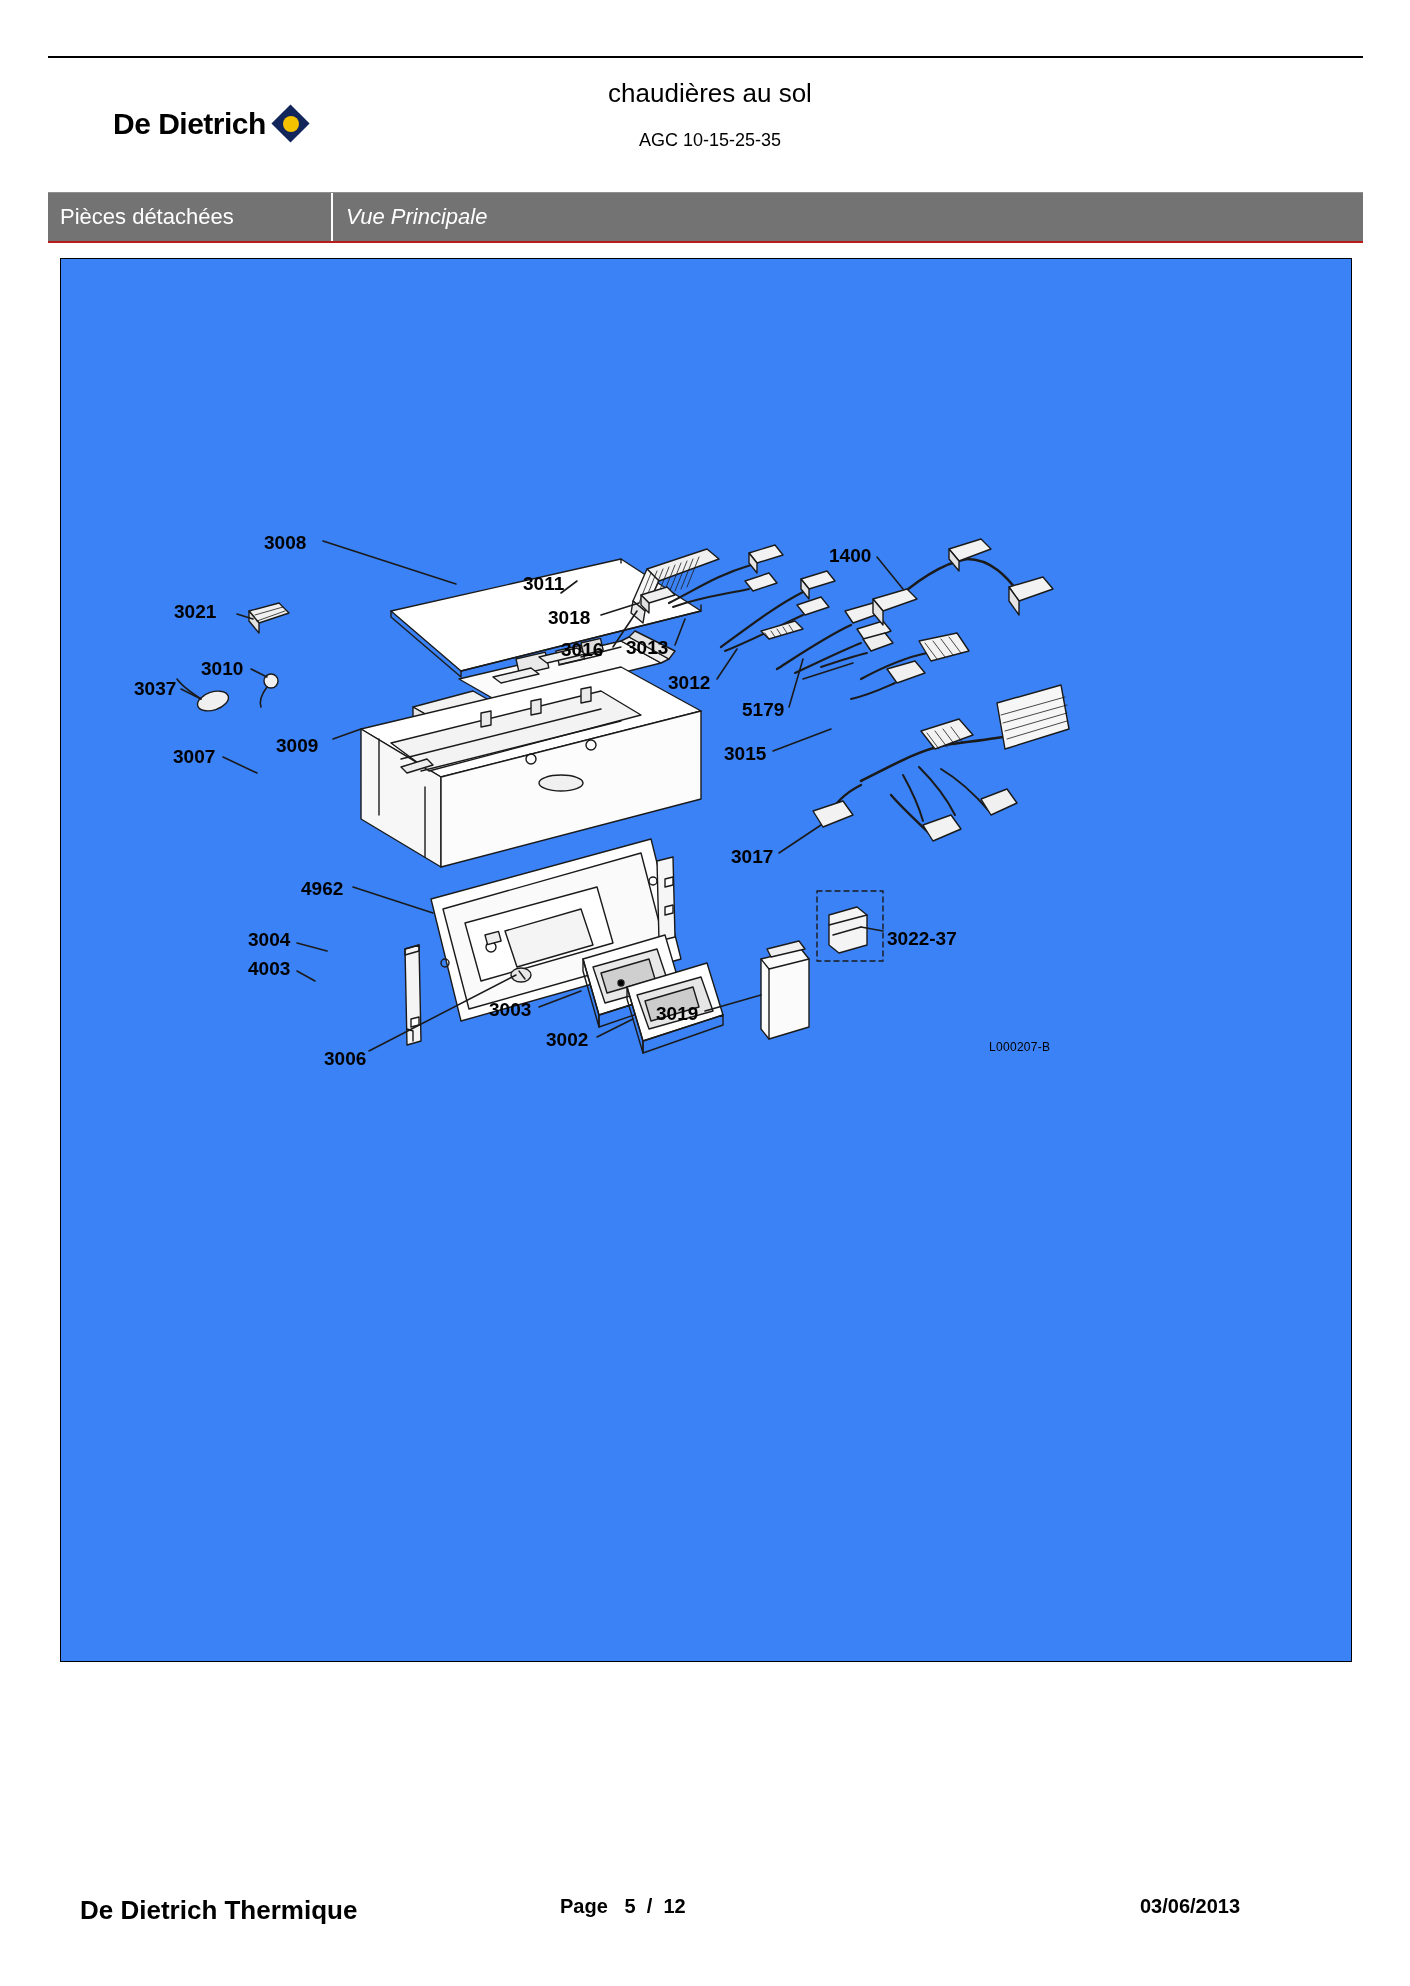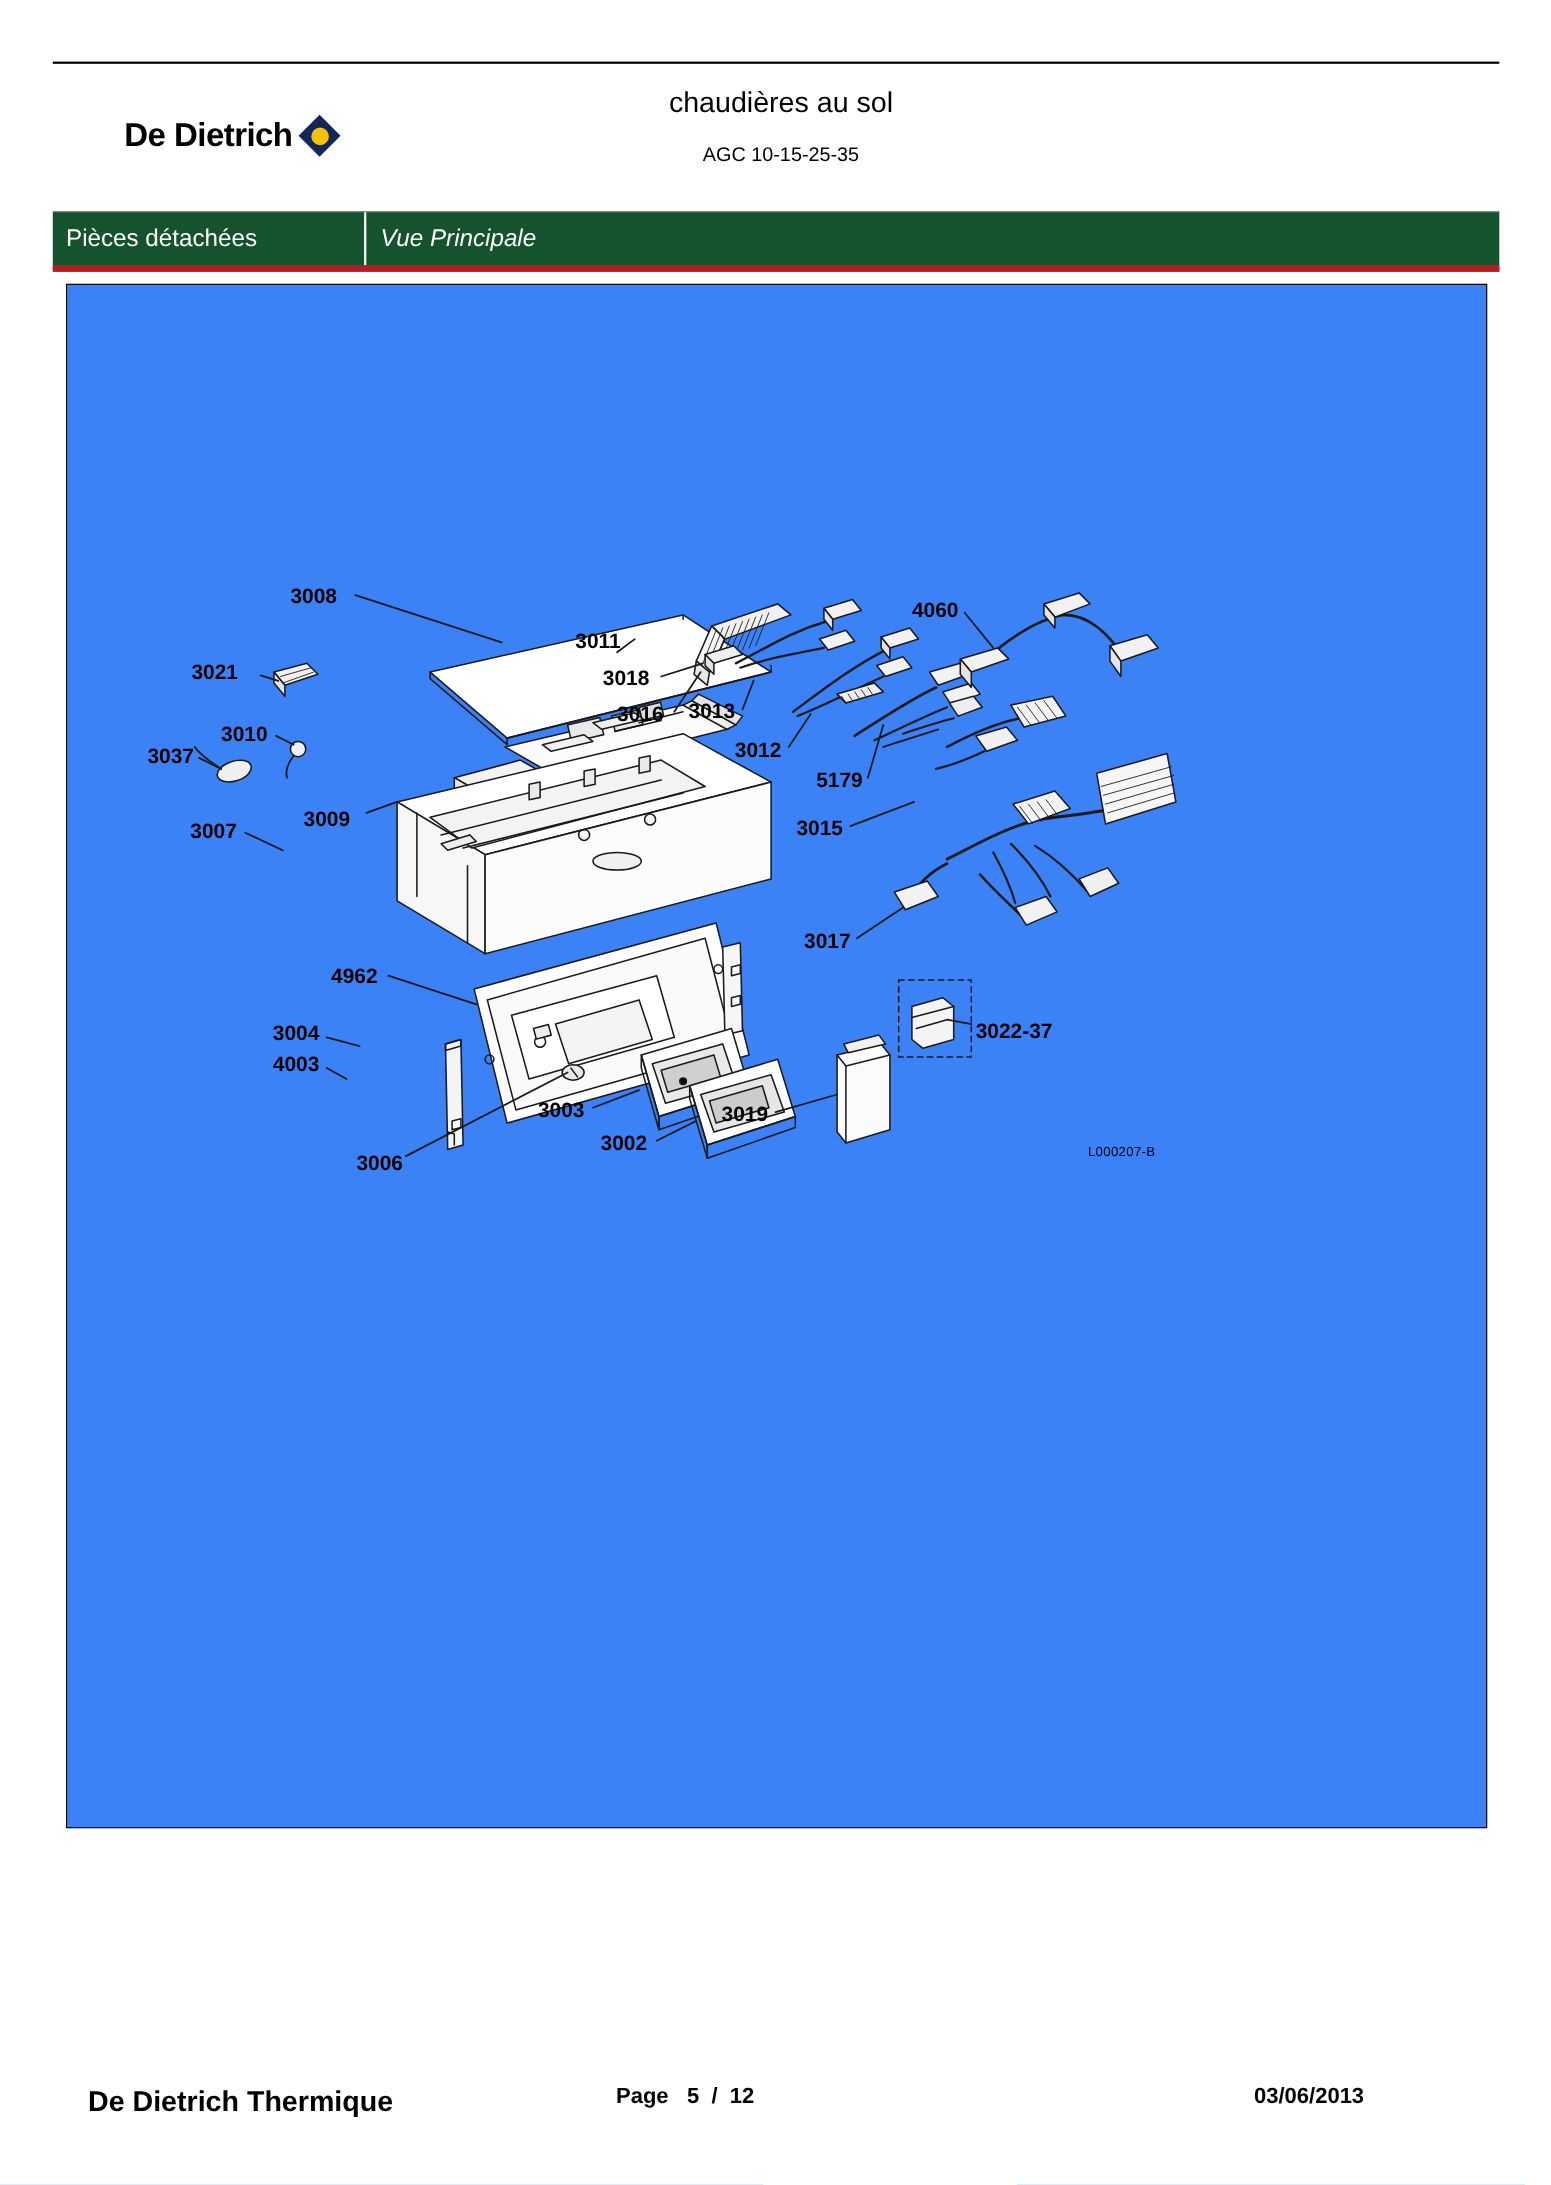--- a/index.html
+++ b/index.html
@@ -87,23 +87,23 @@
     font-size: 18px;
   }
 
   
   .band {
     position: absolute;
     left: 48px;
     top: 192px;
     width: 1315px;
     height: 48px;
-    background: #14532d;
+    background: #737373;
     border-top: 1px solid #8f8f8f;
-    border-bottom: 6px solid #b91c1c;
+    border-bottom: 2px solid #b91c1c;
   }
   .band-left {
     position: absolute;
     left: 12px;
     top: 11px;
     font-size: 22px;
     color: #ffffff;
   }
   .band-divider {
     position: absolute;
@@ -423,21 +423,21 @@
       </g>
     </svg>
 
     <span class="lbl" style="left:203px; top:274px;">3008</span>
     <span class="lbl" style="left:462px; top:315px;">3011</span>
     <span class="lbl" style="left:487px; top:349px;">3018</span>
     <span class="lbl" style="left:500px; top:381px;">3016</span>
     <span class="lbl" style="left:565px; top:379px;">3013</span>
     <span class="lbl" style="left:607px; top:414px;">3012</span>
     <span class="lbl" style="left:681px; top:441px;">5179</span>
-    <span class="lbl" style="left:768px; top:287px;">4060</span>
+    <span class="lbl" style="left:768px; top:287px;">1400</span>
     <span class="lbl" style="left:113px; top:343px;">3021</span>
     <span class="lbl" style="left:140px; top:400px;">3010</span>
     <span class="lbl" style="left:73px; top:420px;">3037</span>
     <span class="lbl" style="left:215px; top:477px;">3009</span>
     <span class="lbl" style="left:112px; top:488px;">3007</span>
     <span class="lbl" style="left:663px; top:485px;">3015</span>
     <span class="lbl" style="left:670px; top:588px;">3017</span>
     <span class="lbl" style="left:240px; top:620px;">4962</span>
     <span class="lbl" style="left:187px; top:671px;">3004</span>
     <span class="lbl" style="left:187px; top:700px;">4003</span>

